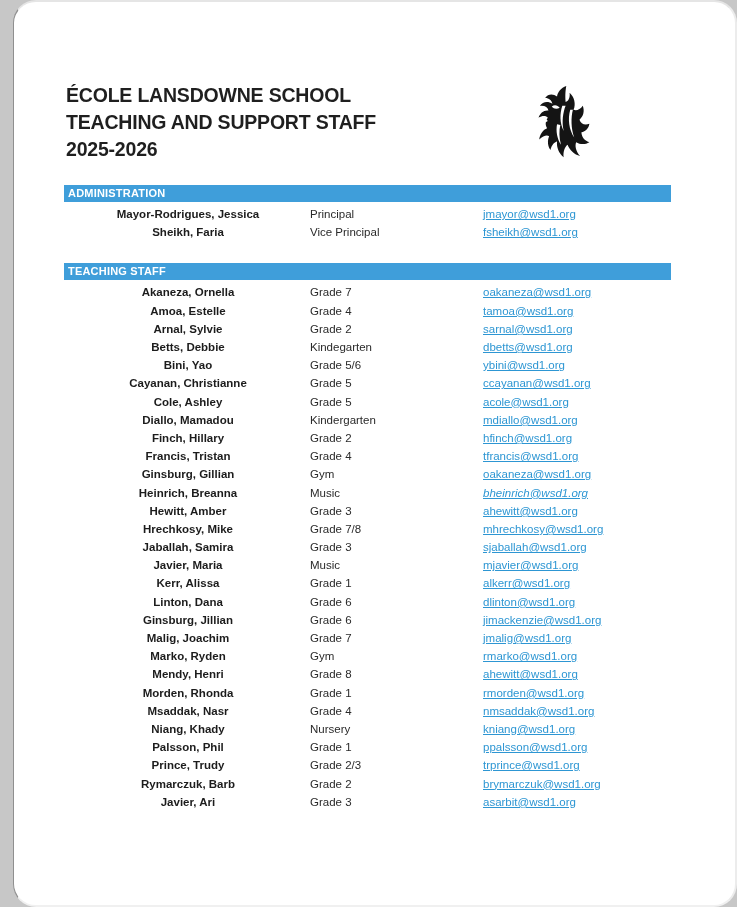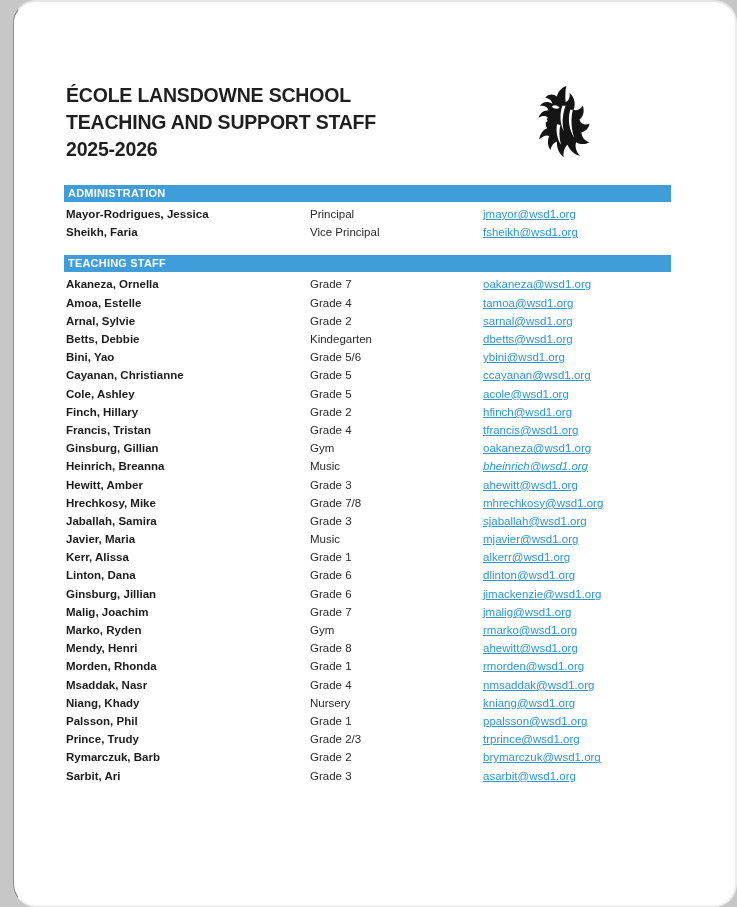--- a/index.html
+++ b/index.html
@@ -38,21 +38,21 @@
   }
   .logo {
     position: absolute;
     left: 514px;
     top: 78px;
     width: 66px;
     height: 86px;
   }
   .logo svg { width: 100%; height: 100%; }
   section { display: block; }
-  .section-gap { margin-top: 14px; }
+  .section-gap { margin-top: 22px; }
   .bar {
     height: 17px;
     line-height: 17px;
     width: 607px;
     color: #ffffff;
     font-size: 11px;
     font-weight: bold;
     letter-spacing: 0.2px;
     padding-left: 4px;
   }
@@ -63,20 +63,21 @@
     height: 18.2px;
     align-items: center;
     width: 559px;
   }
   .cell-name {
     font-size: 11.5px;
     font-weight: bold;
     color: #1c1c1c;
     padding-left: 2px;
     white-space: nowrap;
+    text-align: center;
   }
   .cell-role {
     font-size: 11.5px;
     color: #2a2a2a;
     white-space: nowrap;
   }
   .cell-email {
     font-size: 11.5px;
     text-decoration: underline;
     white-space: nowrap;
@@ -179,20 +180,25 @@
               <span class="cell-name">Cayanan, Christianne</span>
               <span class="cell-role">Grade 5</span>
               <a class="cell-email" href="#" style="color: rgb(45, 150, 211);">ccayanan@wsd1.org</a>
             </div>
             <div class="row">
               <span class="cell-name">Cole, Ashley</span>
               <span class="cell-role">Grade 5</span>
               <a class="cell-email" href="#" style="color: rgb(45, 150, 211);">acole@wsd1.org</a>
             </div>
             <div class="row">
+              <span class="cell-name">Diallo, Mamadou</span>
+              <span class="cell-role">Kindergarten</span>
+              <a class="cell-email" href="#" style="color: rgb(45, 150, 211);">mdiallo@wsd1.org</a>
+            </div>
+            <div class="row">
               <span class="cell-name">Finch, Hillary</span>
               <span class="cell-role">Grade 2</span>
               <a class="cell-email" href="#" style="color: rgb(45, 150, 211);">hfinch@wsd1.org</a>
             </div>
             <div class="row">
               <span class="cell-name">Francis, Tristan</span>
               <span class="cell-role">Grade 4</span>
               <a class="cell-email" href="#" style="color: rgb(45, 150, 211);">tfrancis@wsd1.org</a>
             </div>
             <div class="row">
@@ -279,21 +285,21 @@
               <span class="cell-name">Prince, Trudy</span>
               <span class="cell-role">Grade 2/3</span>
               <a class="cell-email" href="#" style="color: rgb(45, 150, 211);">trprince@wsd1.org</a>
             </div>
             <div class="row">
               <span class="cell-name">Rymarczuk, Barb</span>
               <span class="cell-role">Grade 2</span>
               <a class="cell-email" href="#" style="color: rgb(45, 150, 211);">brymarczuk@wsd1.org</a>
             </div>
             <div class="row">
-              <span class="cell-name">Sarbit, Ari</span>
+              <span class="cell-name">Javier, Ari</span>
               <span class="cell-role">Grade 3</span>
               <a class="cell-email" href="#" style="color: rgb(45, 150, 211);">asarbit@wsd1.org</a>
             </div>
           </div>
         </section>
       </div>
   </div>
 </div>
 
 </body></html>

